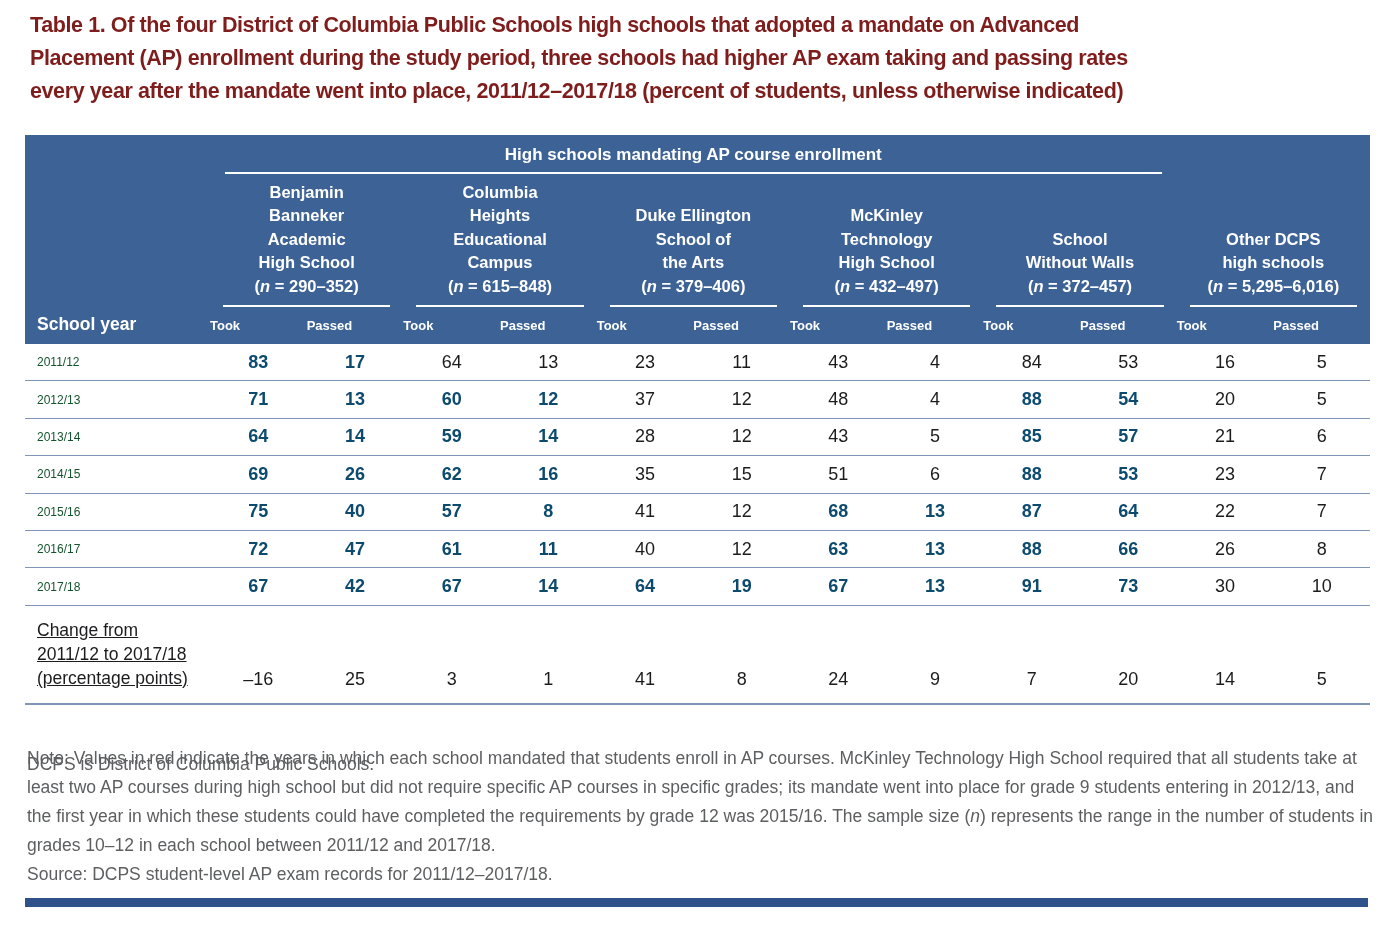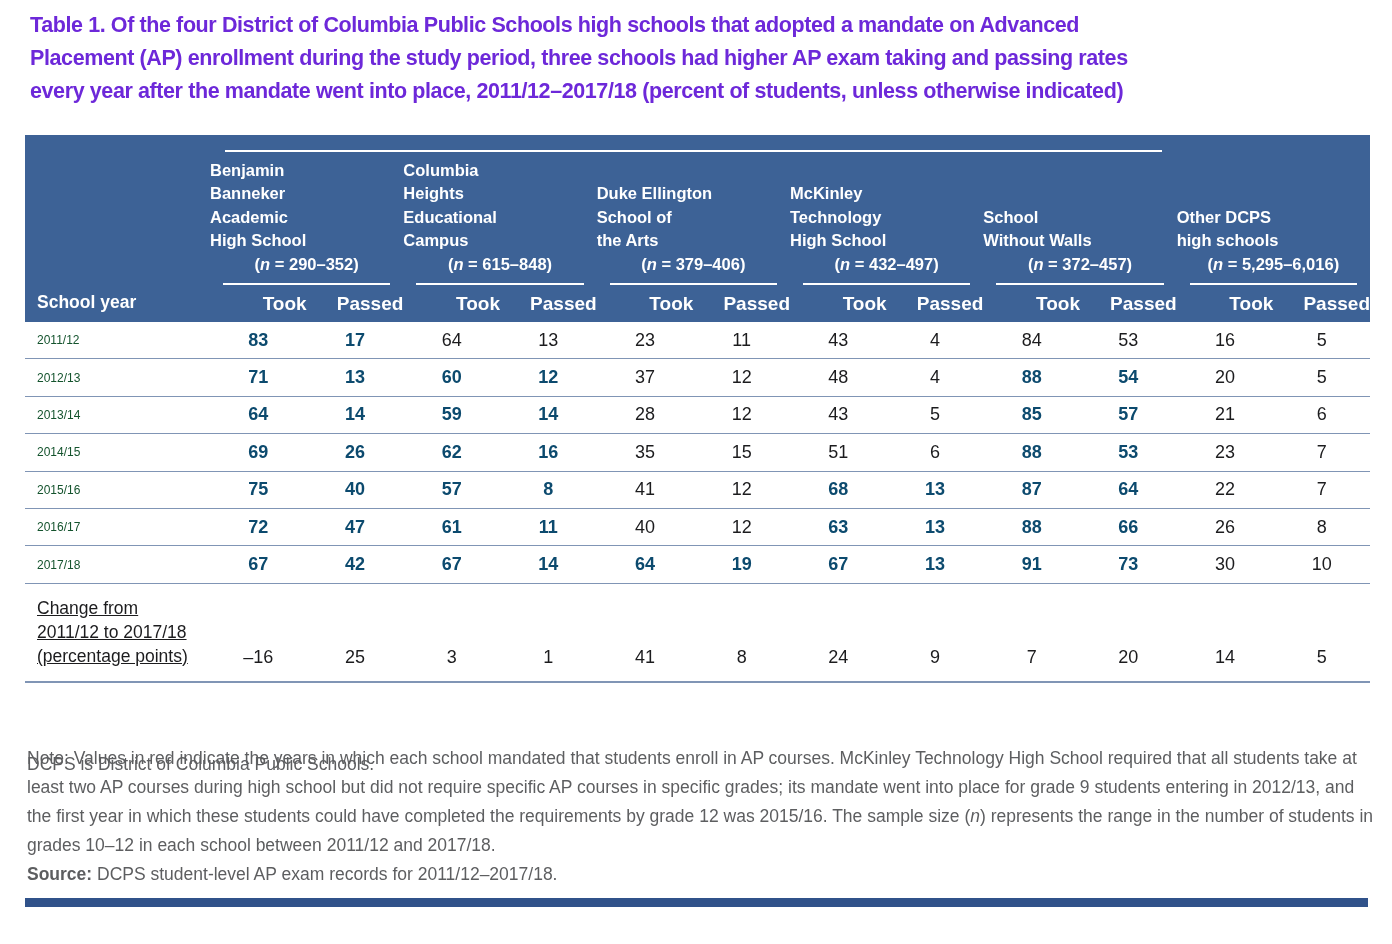--- a/index.html
+++ b/index.html
@@ -4,36 +4,36 @@
 <style>
   html,body{margin:0;padding:0;}
   body{
     width:1392px;height:944px;background:#ffffff;position:relative;
     font-family:"Liberation Sans", sans-serif;overflow:hidden;
     -webkit-font-smoothing:antialiased;
   }
   .title{
     position:absolute;left:30px;top:9px;width:1352px;
     font-size:21.5px;font-weight:700;line-height:33px;letter-spacing:-0.4px;
-    color:#6d28d9;white-space:pre-line;
+    color:#7f1d1d;white-space:pre-line;
   }
   
   .aptable{position:absolute;left:25px;top:135px;width:1345px;}
   .thead{background:#3d6296;color:#ffffff;position:relative;padding-top:9px;}
   .spanner-zone{margin-left:185px;width:966.6px;}
   .spanner-text{text-align:center;font-weight:700;font-size:17px;line-height:22px;}
   .spanner-line{margin:6px 15px 0 15px;border-bottom:2px solid #ffffff;}
   .names-row{display:grid;grid-template-columns:185px repeat(6,1fr);min-height:133px;}
   .name-cell{display:flex;flex-direction:column;justify-content:flex-end;}
-  .name-lines{font-weight:700;font-size:16.5px;line-height:23.5px;white-space:pre-line;}
+  .name-lines{text-align:center;font-weight:700;font-size:16.5px;line-height:23.5px;white-space:pre-line;}
   .n-line{text-align:center;font-weight:700;font-size:16.5px;line-height:23.5px;}
   .n-line i{font-style:italic;}
   .name-underline{border-bottom:2px solid #ffffff;margin:7px 13px 0 13px;}
   .colhead-row{display:grid;grid-template-columns:185px repeat(12,1fr);height:37px;align-items:center;}
-  .colhead{text-align:right;font-size:19px;}
+  .colhead{text-align:left;font-size:13px;}
   .colhead.took{font-weight:600;}
   .colhead.passed{font-weight:800;}
   .school-year-label{position:absolute;left:12px;bottom:9px;font-weight:700;font-size:17.5px;}
   
   .data-row{
     display:grid;grid-template-columns:185px repeat(12,1fr);
     height:36.4px;align-items:center;border-bottom:1.5px solid #8095b5;
     background:#ffffff;
   }
   .year{padding-left:12px;font-size:12px;color:#14532d;}
@@ -44,33 +44,34 @@
     align-items:end;border-bottom:2.5px solid #8095b5;
     padding:12px 0 13px 0;background:#ffffff;
   }
   .change-label{padding-left:12px;font-size:17.5px;line-height:24px;color:#1c1c1e;white-space:pre-line;text-decoration:underline;}
   .change-val{text-align:center;font-size:18px;color:#1c1c1e;}
   
   .note-dcps{position:absolute;left:27px;top:707px;font-size:17.5px;color:#5d5e60;margin-top:47px;}
   .note-para{position:absolute;left:27px;top:744px;width:1350px;font-size:17.5px;line-height:29px;color:#5d5e60;}
   .note-para i{font-style:italic;}
   .source-line{position:absolute;left:27px;top:864px;font-size:17.5px;color:#5d5e60;}
-  .source-line .src{font-weight:700;}
+  .source-line .src{font-weight:400;}
   .footer-bar{position:absolute;left:25px;top:898px;width:1343px;height:9px;background:#30528a;}
 </style>
 </head>
 <body>
 
 <div class="title">Table 1. Of the four District of Columbia Public Schools high schools that adopted a mandate on Advanced
 Placement (AP) enrollment during the study period, three schools had higher AP exam taking and passing rates
 every year after the mandate went into place, 2011/12–2017/18 (percent of students, unless otherwise indicated)</div>
 
 <div class="aptable">
   <div class="thead">
     <div class="spanner-zone">
+      <div class="spanner-text">High schools mandating AP course enrollment</div>
       <div class="spanner-line"></div>
     </div>
     <div class="names-row" id="names-row">
       <div></div>
     <div class="name-cell">
           <div class="name-lines">Benjamin
 Banneker
 Academic
 High School</div>
           <div class="n-line">(<i>n</i> = 290–352)</div>

